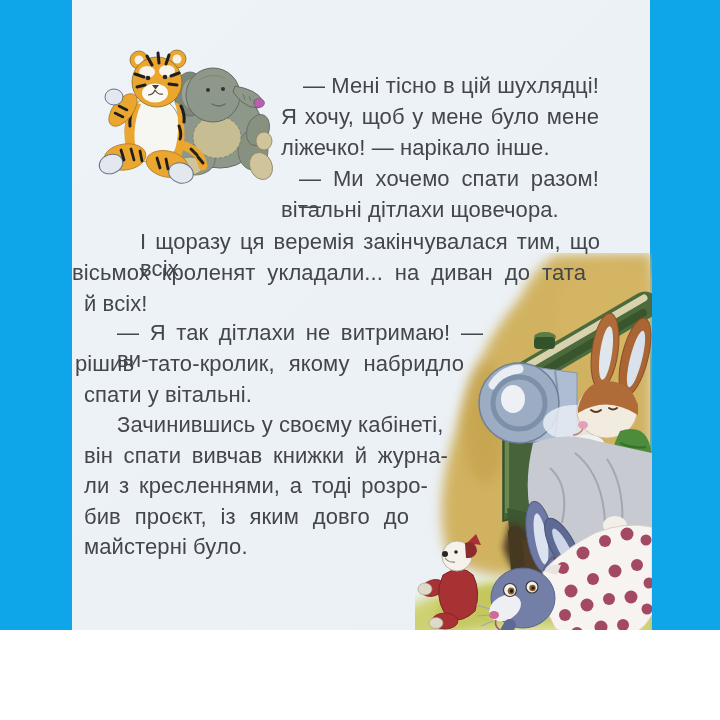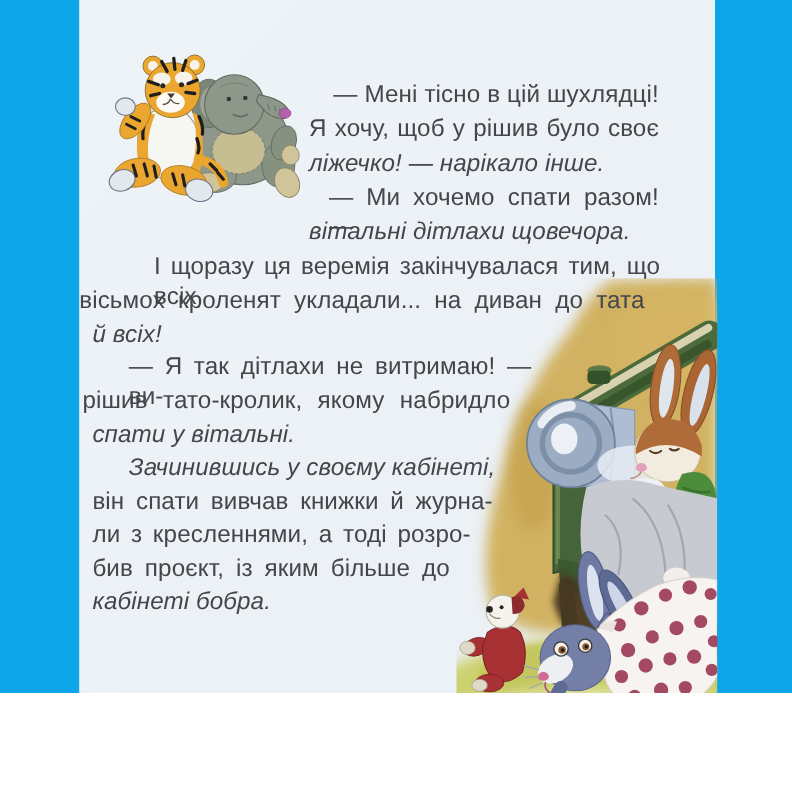--- a/index.html
+++ b/index.html
@@ -2,21 +2,21 @@
 <html><head>
 <meta charset="utf-8">
 <style>
   html,body{margin:0;padding:0;}
   body{width:720px;height:720px;background:#ffffff;font-family:"Liberation Sans",sans-serif;}
   .canvas{position:relative;width:720px;height:630px;background:#0ea5e9;overflow:hidden;}
   .page-bg{position:absolute;left:72px;top:0;width:578px;height:720px;
            background:linear-gradient(135deg,#eef3f8 0%,#ecf1f6 55%,#eaf0f5 100%);}
   .line{position:absolute;font-size:22px;line-height:27px;color:#43464a;letter-spacing:0.1px;}
   .line.j{text-align:justify;text-align-last:justify;}
-  .line.n{white-space:nowrap;font-style:italic;}
+  .line.n{white-space:nowrap;}
   .badge{position:absolute;left:97px;top:664px;width:22px;height:22px;border-radius:50%;
          border:2px solid #aecbd6;display:flex;align-items:center;justify-content:center;
          font-size:14px;font-weight:bold;color:#333c51;background:rgba(255,255,255,0.35);}
   svg{position:absolute;display:block;}
   .illus-toys{left:95px;top:40px;}
   .illus-bed{left:415px;top:253px;}
 </style>
 </head>
 <body>
 
@@ -193,33 +193,33 @@
       <path d="M75,356 l-14,-4 M76,362 l-14,1 M78,368 l-12,5" stroke="#9aa3bd" stroke-width="1" fill="none"></path>
       <path d="M128,318 q6,-14 14,-16" stroke="#5a6590" stroke-width="2" fill="none"></path>
       <path d="M95,372 Q82,390 96,398" stroke="#5f6a94" stroke-width="12" fill="none" stroke-linecap="round"></path>
       <ellipse cx="108" cy="392" rx="17" ry="11" transform="rotate(-18 108 392)" fill="#8d98b4" stroke="#5a6590" stroke-width="1.2"></ellipse>
       <path d="M100,388 l10,8 M108,384 l8,9" stroke="#5a6590" stroke-width="1.2" fill="none"></path>
     </g>
   </svg>
 
   <div>
     <div class="line j" style="left:303px;top:72px;width:296px">— Мені тісно в цій шухлядці!</div>
-    <div class="line j" style="left:281px;top:103px;width:318px">Я хочу, щоб у рішив було своє</div>
+    <div class="line j" style="left:281px;top:103px;width:318px">Я хочу, щоб у мене було мене</div>
     <div class="line n" style="left:281px;top:134px">ліжечко! — нарікало інше.</div>
     <div class="line j" style="left:299px;top:165px;width:300px">— Ми хочемо спати разом! —</div>
     <div class="line n" style="left:281px;top:196px">вітальні дітлахи щовечора.</div>
     <div class="line j" style="left:140px;top:228px;width:460px">І щоразу ця веремія закінчувалася тим, що всіх</div>
     <div class="line j" style="left:72px;top:259px;width:514px">вісьмох кроленят укладали... на диван до тата</div>
     <div class="line n" style="left:84px;top:290px">й всіх!</div>
     <div class="line j" style="left:117px;top:319px;width:366px">— Я так дітлахи не витримаю! — ви-</div>
     <div class="line j" style="left:75px;top:350px;width:389px">рішив тато-кролик, якому набридло</div>
     <div class="line n" style="left:84px;top:381px">спати у вітальні.</div>
     <div class="line n" style="left:117px;top:411px">Зачинившись у своєму кабінеті,</div>
     <div class="line j" style="left:84px;top:442px;width:364px">він спати вивчав книжки й журна-</div>
     <div class="line j" style="left:84px;top:472px;width:344px">ли з кресленнями, а тоді розро-</div>
-    <div class="line j" style="left:84px;top:503px;width:325px">бив проєкт, із яким більше до</div>
-    <div class="line n" style="left:84px;top:533px">кабінеті бобра.</div>
+    <div class="line j" style="left:84px;top:503px;width:325px">бив проєкт, із яким довго до</div>
+    <div class="line n" style="left:84px;top:533px">майстерні було.</div>
   </div>
 
   <div class="badge">
     <span>8</span>
   </div>
 </div>
 
 </body></html>

